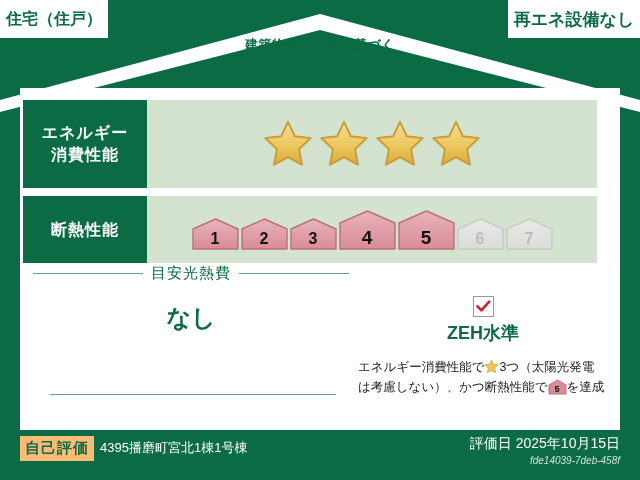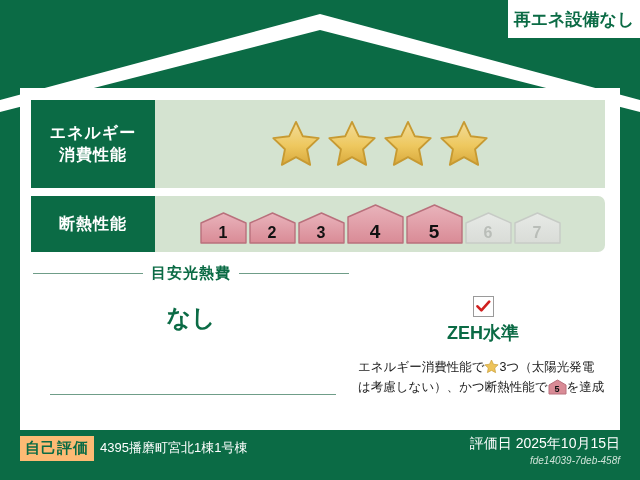--- a/index.html
+++ b/index.html
@@ -22,23 +22,23 @@
 
   
   .title-wrap{position:absolute;left:0;top:38px;width:640px;text-align:center;color:#0b6b45;}
   .title-sub{font-size:13px;font-weight:bold;letter-spacing:.5px;line-height:1;}
   .title-main{font-size:26px;font-weight:bold;letter-spacing:1px;margin-top:6px;line-height:1;}
 
   
   .card{position:absolute;left:20px;top:88px;width:600px;height:342px;background:#ffffff;}
 
   
-  .perf-row{position:absolute;left:11px;width:574px;background:#d4e3d0;display:flex;align-items:center;}
+  .perf-row{position:absolute;left:3px;width:574px;background:#d4e3d0;display:flex;align-items:center;}
   .row-energy{top:12px;height:88px;}
-  .row-insul{top:108px;height:56px;border-radius:7px;}
+  .row-insul{top:108px;height:67px;}
   .perf-label{width:124px;height:100%;background:#0b6b45;color:#fff;
      display:flex;flex-direction:column;align-items:center;justify-content:center;
      font-weight:bold;font-size:16px;line-height:1.35;letter-spacing:1px;flex:0 0 auto;}
   .perf-body{flex:1;display:flex;align-items:center;justify-content:center;height:100%;}
 
   
   .stars{display:flex;align-items:center;gap:6px;}
   .star{width:50px;height:50px;display:block;}
 
   
@@ -46,21 +46,21 @@
   .badge{position:relative;display:flex;align-items:flex-end;justify-content:center;
          padding-bottom:3px;box-sizing:border-box;
          font-weight:bold;color:#1a1a1a;}
   .badge svg{position:absolute;left:0;top:0;}
   .badge span{position:relative;z-index:2;line-height:1;}
 
   
   .cost-head{position:absolute;left:13px;top:176px;width:316px;
      display:flex;align-items:center;gap:8px;color:#0b6b45;}
   .cost-head .ln{flex:1;height:1px;background:#6f9d88;}
-  .cost-head .tx{font-size:15px;font-weight:bold;white-space:nowrap;letter-spacing:1px;}
+  .cost-head .tx{font-size:15px;font-weight:normal;white-space:nowrap;letter-spacing:1px;}
   .cost-value{position:absolute;left:13px;top:214px;width:316px;text-align:center;
      color:#0b6b45;font-size:24px;font-weight:bold;}
   .cost-rule{position:absolute;left:30px;top:306px;width:286px;height:1px;background:#6f9d88;}
 
   
   .zeh{position:absolute;left:338px;top:208px;width:250px;}
   .zeh-head{display:flex;align-items:center;gap:7px;flex-direction:column;}
   .chk{width:19px;height:19px;border:1px solid #9a9a9a;background:#fff;
        display:flex;align-items:center;justify-content:center;flex:0 0 auto;}
   .chk svg{display:block;}
@@ -84,24 +84,31 @@
 
 <div id="label">
 
   <div class="roof">
     <svg width="640" height="112" viewBox="0 0 640 112">
       <rect x="0" y="0" width="640" height="112" fill="#0b6b45"></rect>
       <polygon points="320,14 640,100 640,112 320,30 0,112 0,100" fill="#ffffff"></polygon>
     </svg>
   </div>
 
+  <div class="tag tag-left">
+    <span>住宅（住戸）</span>
+  </div>
   <div class="tag tag-right">
     <span>再エネ設備なし</span>
   </div>
 
+  <div class="title-wrap">
+    <div class="title-sub">建築物省エネ法に基づく</div>
+    <div class="title-main">省エネ性能ラベル</div>
+  </div>
 
   <div class="card">
 
     <div class="perf-row row-energy">
       <div class="perf-label">
         <span>エネルギー</span>
         <span>消費性能</span>
       </div>
       <div class="perf-body">
         <div class="stars" id="stars">

